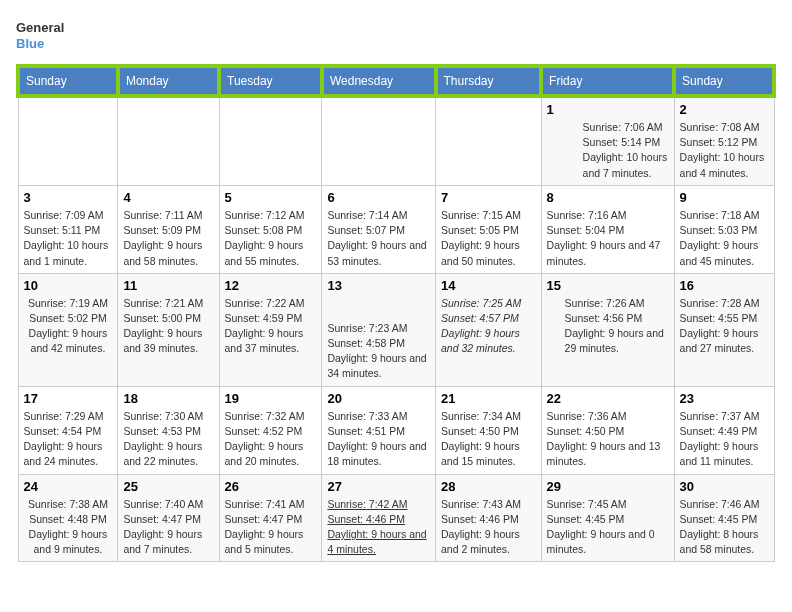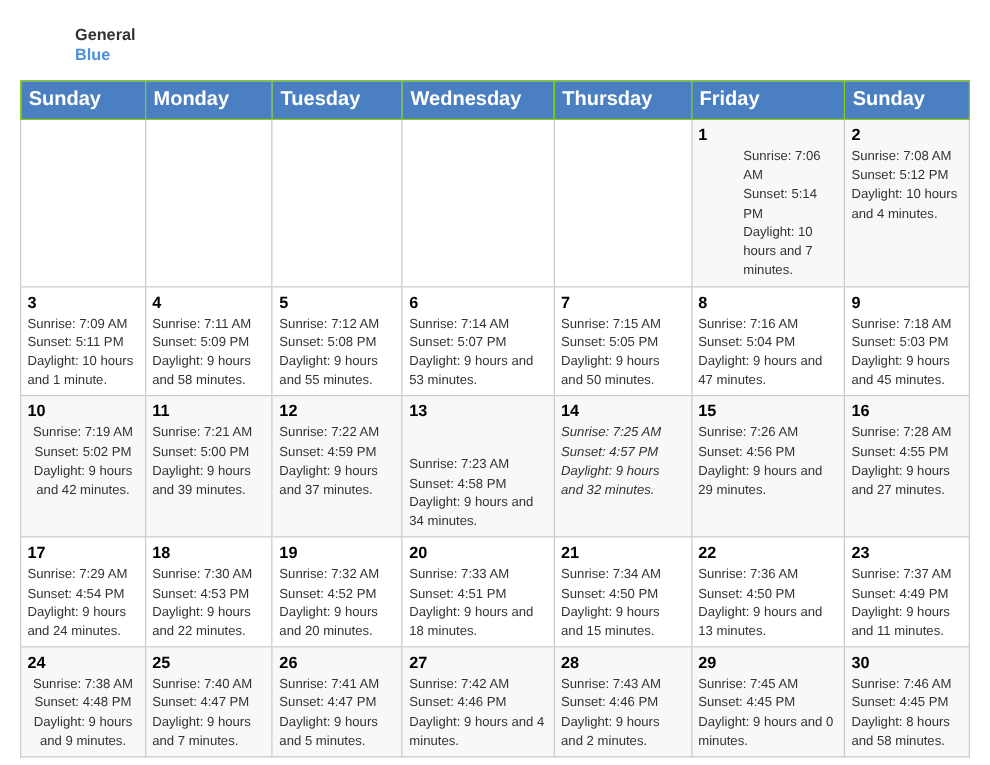--- a/index.html
+++ b/index.html
@@ -13,21 +13,20 @@
     .header {
       display: flex;
       align-items: flex-start;
       justify-content: space-between;
       margin-bottom: 10px;
     }
     .logo {
       display: flex;
       align-items: flex-end;
       gap: 4px;
-      margin-left: 44px;
     }
     .title-block {
       text-align: right;
     }
     .month-title {
       font-size: 32px;
       font-weight: bold;
       color: #333;
     }
     .location-subtitle {
@@ -37,23 +36,23 @@
     table {
       width: 100%;
       border-collapse: collapse;
       font-size: 11px;
     }
     thead tr th {
       background-color: #4a7fc1;
       color: #fff;
       text-align: left;
       padding: 6px 6px;
-      font-size: 16px;
-      font-weight: bold;
-      border: 1px solid #84cc16;
+      font-size: 12px;
+      font-weight: normal;
+      border: 4px solid #84cc16;
     }
     tbody tr td {
       border: 1px solid #ccc;
       vertical-align: top;
       padding: 4px 5px;
       height: 80px;
       background: #fff;
     }
     tbody tr:nth-child(odd) td {
       background: #f8f8f8;
@@ -192,21 +191,21 @@
 Daylight: 9 hours and 34 minutes.</div>
         </td>
         <td>
           <span class="day-num">14</span>
           <div class="day-info" style="white-space: pre-line; font-style: italic;">Sunrise: 7:25 AM
 Sunset: 4:57 PM
 Daylight: 9 hours and 32 minutes.</div>
         </td>
         <td>
           <span class="day-num">15</span>
-          <div class="day-info" style="white-space: pre-line;">Sunrise: 7:26 AM
+          <div class="day-info" style="white-space: pre-line; margin-left: 18px;">Sunrise: 7:26 AM
 Sunset: 4:56 PM
 Daylight: 9 hours and 29 minutes.</div>
         </td>
         <td>
           <span class="day-num">16</span>
           <div class="day-info" style="white-space: pre-line;">Sunrise: 7:28 AM
 Sunset: 4:55 PM
 Daylight: 9 hours and 27 minutes.</div>
         </td>
       </tr>
@@ -268,21 +267,21 @@
 Daylight: 9 hours and 7 minutes.</div>
         </td>
         <td>
           <span class="day-num">26</span>
           <div class="day-info" style="white-space: pre-line;">Sunrise: 7:41 AM
 Sunset: 4:47 PM
 Daylight: 9 hours and 5 minutes.</div>
         </td>
         <td>
           <span class="day-num">27</span>
-          <div class="day-info" style="white-space: pre-line;">Sunrise: 7:42 AM
+          <div class="day-info" style="white-space: pre-line; text-decoration: underline;">Sunrise: 7:42 AM
 Sunset: 4:46 PM
 Daylight: 9 hours and 4 minutes.</div>
         </td>
         <td>
           <span class="day-num">28</span>
           <div class="day-info" style="white-space: pre-line;">Sunrise: 7:43 AM
 Sunset: 4:46 PM
 Daylight: 9 hours and 2 minutes.</div>
         </td>
         <td>

